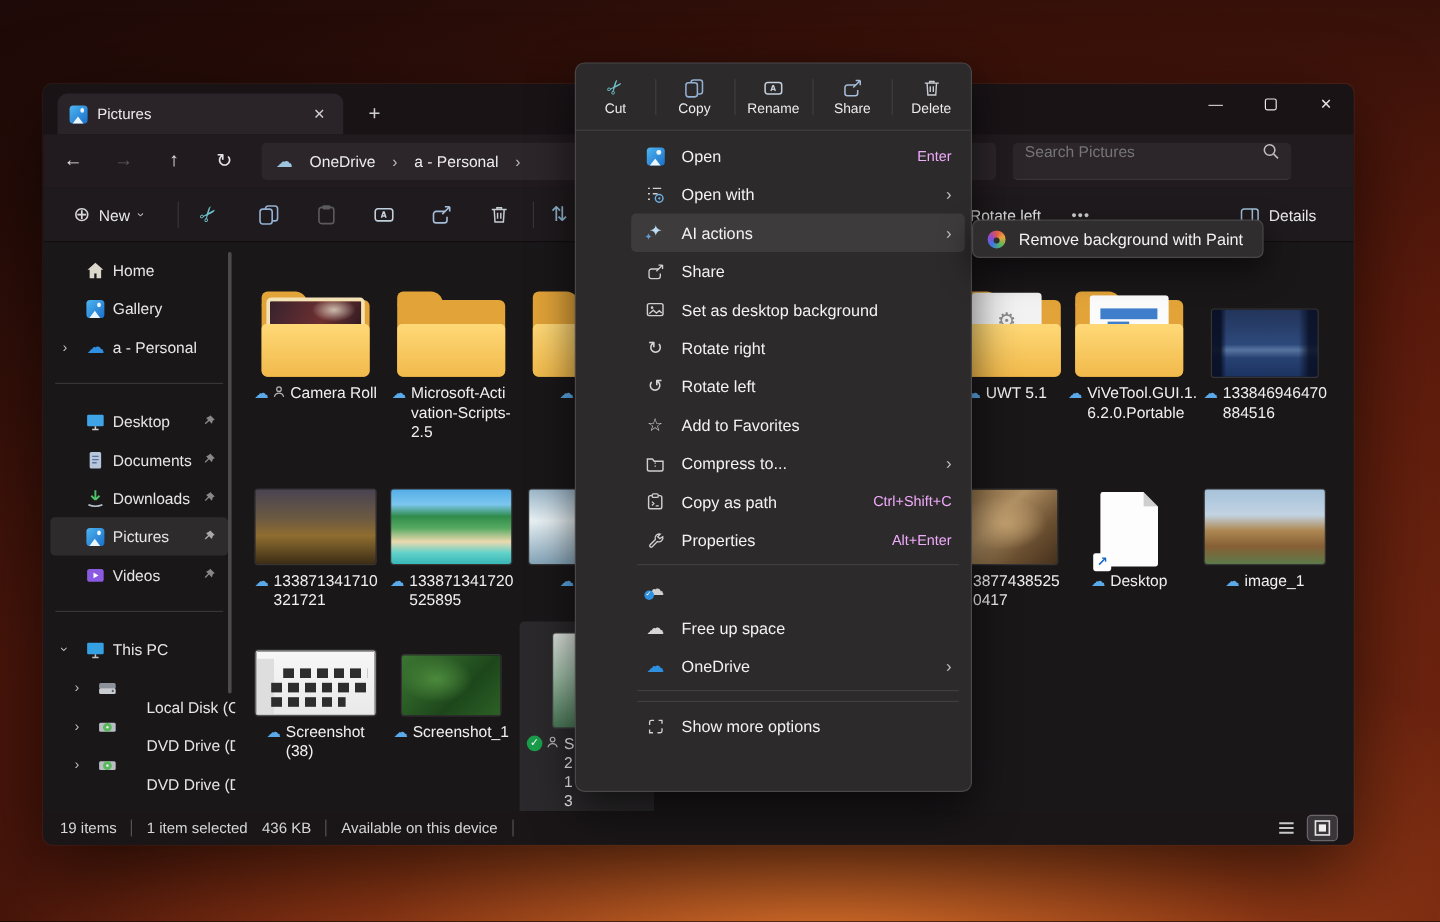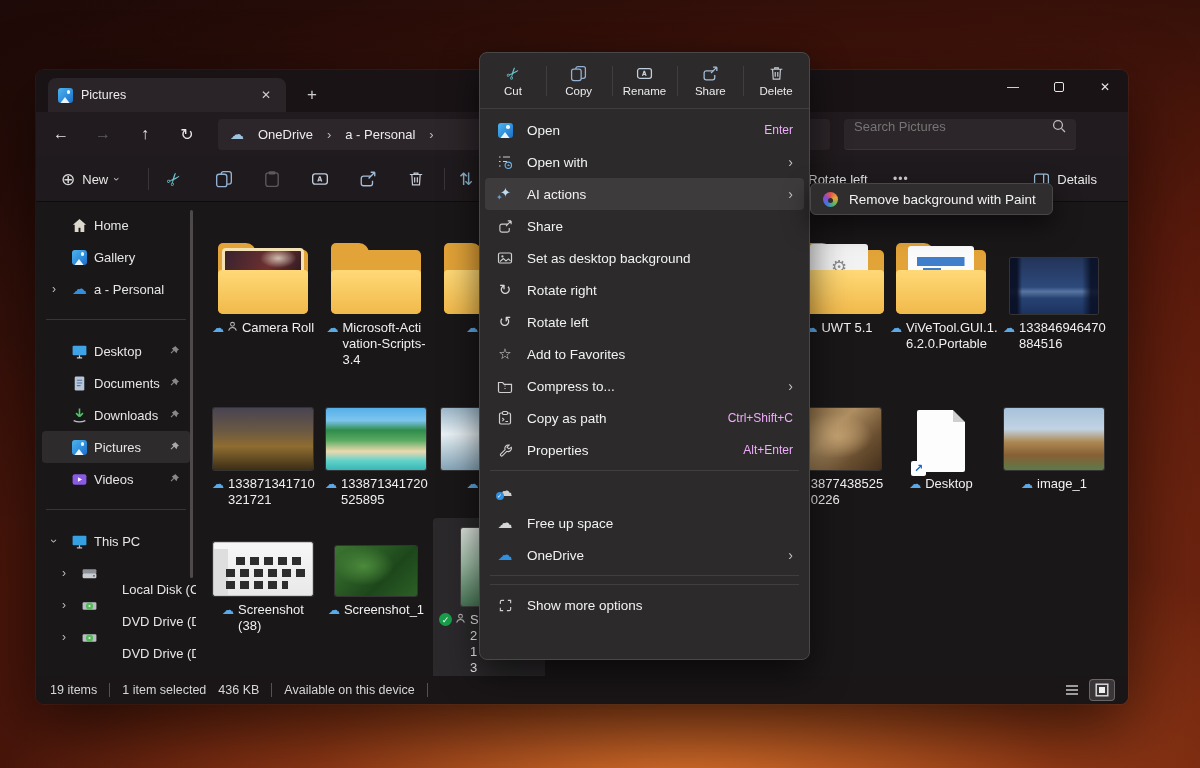--- a/index.html
+++ b/index.html
@@ -111,21 +111,21 @@
   .vbtn{ width:24px; height:20px; display:flex; align-items:center; justify-content:center; border-radius:3px; }
   .vbtn.active{ background:#3a3538; box-shadow:0 0 0 1px #6a6568; }
   
   .menu{ position:absolute; left:479px; top:52px; width:331px; height:608px; background:#2c2a2b;
     border:1px solid #4a4748; border-radius:8px; box-shadow:0 14px 36px rgba(0,0,0,.6); z-index:50; }
   .actionrow{ display:flex; height:56px; border-bottom:1px solid #413e3f; align-items:center; }
   .abtn{ flex:1; height:46px; display:flex; flex-direction:column; align-items:center; justify-content:center; gap:3px; position:relative; }
   .abtn + .abtn::before{ content:""; position:absolute; left:0; top:8px; height:30px; width:1px; background:#413e3f; }
   .abtn .alabel{ color:#ececec; font-size:11.5px; }
   .aicon{ height:18px; display:flex; align-items:center; justify-content:center; }
-  .mlist{ padding:5px 0 6px; }
+  .mlist{ padding:5px 0 6px;margin-left:41px; }
   .mi{ position:relative; height:32px; display:flex; align-items:center; margin:0 5px; padding:0 11px; border-radius:4px; }
   .mi.hl{ background:#3e3b3c; }
   .mic{ width:18px; height:18px; display:flex; align-items:center; justify-content:center; margin-right:13px; color:#d6d6d6; font-size:15px; }
   .mlabel{ color:#f2f2f2; font-size:13.5px; flex:1; white-space:nowrap; }
   .msc{ color:#f0abfc; font-size:12px; }
   .mch{ color:#c3c3c3; font-size:14px; margin-left:8px; }
   .msep{ height:9px; position:relative; }
   .msep::after{ content:""; position:absolute; left:10px; right:10px; top:4px; height:1px; background:#413e3f; }
   .ic-photo{ width:15px; height:15px; border-radius:3px; position:relative; overflow:hidden; background:linear-gradient(135deg,#4db5f0,#1b6fca); }
   .ic-photo::after{ content:""; position:absolute; bottom:-2px; left:1px; border-style:solid; border-width:0 6px 8px 6px; border-color:rgba(0,0,0,0) rgba(0,0,0,0) #e9f4fb rgba(0,0,0,0); }
@@ -418,21 +418,21 @@
                 <div class="front"></div>
               </div>
             </div>
           <div class="flabel">
               <span class="badges">
                 <span class="b-cloud">☁</span>
               </span>
             <div class="ltxt">
                 <div>Microsoft-Acti</div>
                 <div>vation-Scripts-</div>
-                <div>3.4</div>
+                <div>2.5</div>
               </div>
             </div>
         </div>
         <div class="tile r1" style="left:237px;top:14px">
           <div class="thumbwrap">
               <div class="folder">
                 <div class="back"></div>
                 <div class="front"></div>
               </div>
             </div>
@@ -542,21 +542,21 @@
         <div class="tile r2" style="left:587px;top:192px">
           <div class="thumbwrap">
               <div class="imgthumb t-lion"></div>
             </div>
           <div class="flabel">
               <span class="badges">
                 <span class="b-cloud">☁</span>
               </span>
             <div class="ltxt">
                 <div>3877438525</div>
-                <div>0226</div>
+                <div>0417</div>
               </div>
             </div>
         </div>
         <div class="tile r2" style="left:689px;top:170px">
           <div class="thumbwrap" style="height:96px">
               <div class="doc">
                 <span class="sc">↗</span>
               </div>
             </div>
           <div class="flabel">

